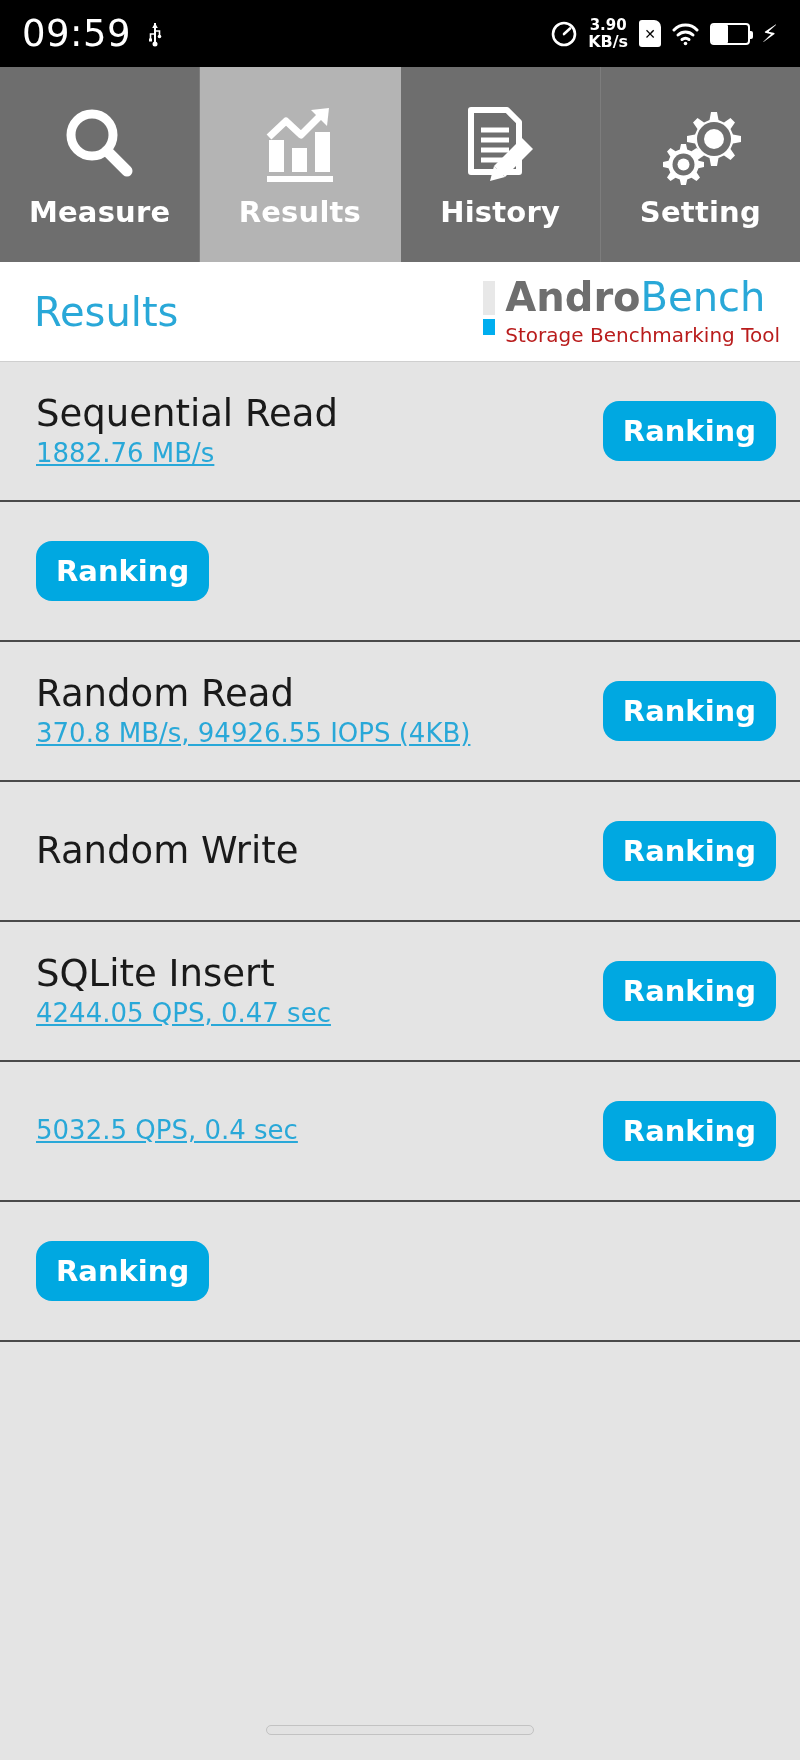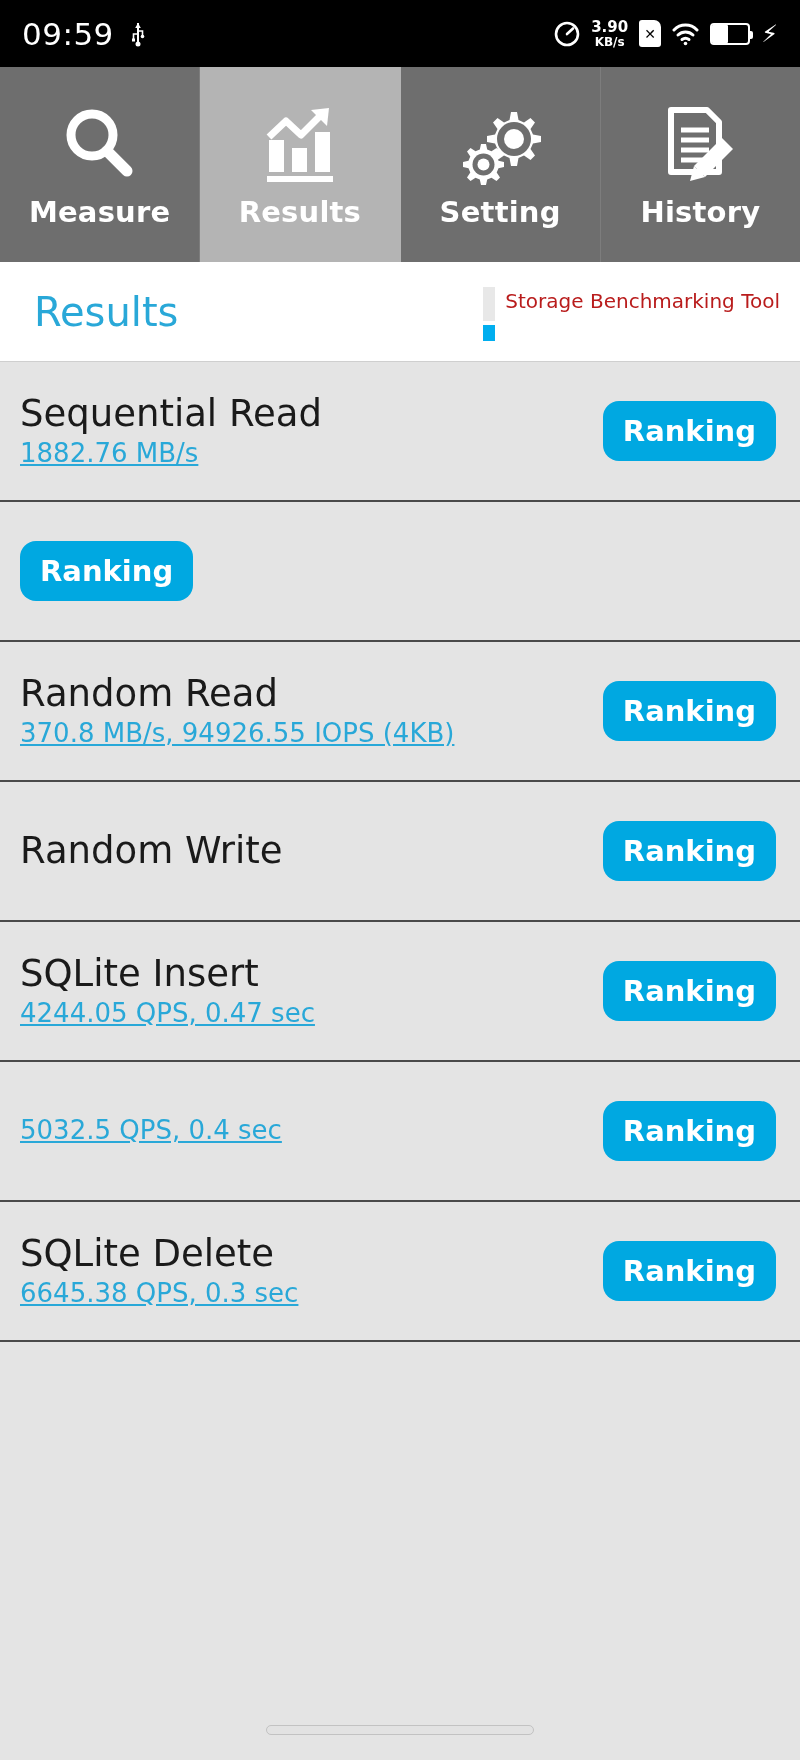--- a/index.html
+++ b/index.html
@@ -26,37 +26,37 @@
     height: 67px;
     background: #000000;
     color: #ffffff;
     display: flex;
     align-items: center;
     padding: 0 22px;
     flex: 0 0 auto;
   }
   .sb-left { display:flex; align-items:center; gap:16px; }
   .sb-clock {
-    font-size: 31px;
+    font-size: 37px;
     font-family: "DejaVu Sans", sans-serif;
     letter-spacing: 0.5px;
     font-weight: 400;
     color: #ffffff;
   }
   .sb-spacer { flex: 1 1 auto; }
   .sb-right { display:flex; align-items:center; gap:11px; }
 
   .icon-usb { width: 16px; height: 26px; display:block; }
   .icon-speed { width: 26px; height: 26px; display:block; }
   .net-rate {
     display:flex; flex-direction:column; align-items:center;
     line-height:1; color:#ffffff;
   }
   .net-rate .n1 { font-size: 15px; font-weight:700; }
-  .net-rate .n2 { font-size: 12px; font-weight:600; margin-top:1px; }
+  .net-rate .n2 { font-size: 16px; font-weight:600; margin-top:1px; }
 
   .sim-x {
     width: 22px; height: 27px; background:#ffffff;
     border-radius: 3px 7px 3px 3px;
     position: relative;
   }
   .sim-x::after {
     content: "✕";
     position:absolute; left:0; right:0; top:50%;
     transform: translateY(-50%);
@@ -163,21 +163,21 @@
   .list {
     flex: 1 1 auto;
     background: #e4e4e4;
     overflow: hidden;
   }
   .row {
     height: 140px;
     border-bottom: 2px solid #4a4a4a;
     display:flex;
     align-items: center;
-    padding: 0 24px 0 20px;
+    padding: 0 24px 0 36px;
     background: #e4e4e4;
   }
   .row-text { flex:1 1 auto; display:flex; flex-direction:column; gap:6px; }
   .row-title {
     font-size: 37px;
     color: #1a1a1a;
     font-weight: 400;
     font-family: "DejaVu Sans", sans-serif;
     line-height: 1.05;
   }
@@ -293,65 +293,66 @@
         <svg width="82" height="82" viewBox="0 0 82 82">
           <rect x="10" y="36" width="15" height="32" fill="#fff"></rect>
           <rect x="33" y="44" width="15" height="24" fill="#fff"></rect>
           <rect x="56" y="28" width="15" height="40" fill="#fff"></rect>
           <rect x="8" y="72" width="66" height="6" fill="#fff"></rect>
           <path d="M10 33 L27 17 L42 31 L64 9" fill="none" stroke="#fff" stroke-width="7" stroke-linejoin="round"></path>
           <path d="M52 6 L70 4 L68 22 Z" fill="#fff"></path>
         </svg>
       </span>
       <span class="tab-label">Results</span>
+    </div>
+
+    <div class="tab">
+      <span class="tab-icon">
+        <svg width="82" height="82" viewBox="0 0 82 82">
+          <path d="M12 6 L48 6 L60 18 L60 68 L12 68 Z" fill="none" stroke="#fff" stroke-width="6" stroke-linejoin="round"></path>
+          <line x1="22" y1="26" x2="50" y2="26" stroke="#fff" stroke-width="5"></line>
+          <line x1="22" y1="36" x2="50" y2="36" stroke="#fff" stroke-width="5"></line>
+          <line x1="22" y1="46" x2="50" y2="46" stroke="#fff" stroke-width="5"></line>
+          <line x1="22" y1="56" x2="44" y2="56" stroke="#fff" stroke-width="5"></line>
+          <path d="M63 34 L74 45 L46 73 L35 62 Z" fill="#fff"></path>
+          <path d="M35 62 L46 73 L31 77 Z" fill="#fff"></path>
+        </svg>
+      </span>
+      <span class="tab-label">History</span>
     </div>
 
     <div class="tab">
       <span class="tab-icon">
         <svg width="82" height="82" viewBox="0 0 82 82">
           <g fill="#fff">
             <path d="M52 8 L58 8 L59.5 16 L65 18.5 L71.5 14 L76 18.5 L71.5 25 L74 30.5 L82 32 L82 38 L74 39.5 L71.5 45 L76 51.5 L71.5 56 L65 51.5 L59.5 54 L58 62 L52 62 L50.5 54 L45 51.5 L38.5 56 L34 51.5 L38.5 45 L36 39.5 L28 38 L28 32 L36 30.5 L38.5 25 L34 18.5 L38.5 14 L45 18.5 L50.5 16 Z"></path>
             <circle cx="55" cy="35" r="17" fill="#6e6e6e"></circle>
             <circle cx="55" cy="35" r="10" fill="#fff"></circle>
           </g>
           <g fill="#fff">
             <path d="M22 40 L27 40 L28.2 45.5 L32.5 47.3 L37.5 44 L41 47.5 L37.7 52.5 L39.5 56.8 L45 58 L45 63 L39.5 64.2 L37.7 68.5 L41 73.5 L37.5 77 L32.5 73.7 L28.2 75.5 L27 81 L22 81 L20.8 75.5 L16.5 73.7 L11.5 77 L8 73.5 L11.3 68.5 L9.5 64.2 L4 63 L4 58 L9.5 56.8 L11.3 52.5 L8 47.5 L11.5 44 L16.5 47.3 L20.8 45.5 Z"></path>
             <circle cx="24.5" cy="60.5" r="11" fill="#6e6e6e"></circle>
             <circle cx="24.5" cy="60.5" r="6" fill="#fff"></circle>
           </g>
         </svg>
       </span>
       <span class="tab-label">Setting</span>
     </div>
 
-    <div class="tab">
-      <span class="tab-icon">
-        <svg width="82" height="82" viewBox="0 0 82 82">
-          <path d="M12 6 L48 6 L60 18 L60 68 L12 68 Z" fill="none" stroke="#fff" stroke-width="6" stroke-linejoin="round"></path>
-          <line x1="22" y1="26" x2="50" y2="26" stroke="#fff" stroke-width="5"></line>
-          <line x1="22" y1="36" x2="50" y2="36" stroke="#fff" stroke-width="5"></line>
-          <line x1="22" y1="46" x2="50" y2="46" stroke="#fff" stroke-width="5"></line>
-          <line x1="22" y1="56" x2="44" y2="56" stroke="#fff" stroke-width="5"></line>
-          <path d="M63 34 L74 45 L46 73 L35 62 Z" fill="#fff"></path>
-          <path d="M35 62 L46 73 L31 77 Z" fill="#fff"></path>
-        </svg>
-      </span>
-      <span class="tab-label">History</span>
-    </div>
-
   </div>
 
   <div class="header">
     <span class="page-title">Results</span>
     <div class="logo">
       <span class="logo-bars">
         <span class="b1"></span>
         <span class="b2"></span>
       </span>
       <span class="logo-text">
+        <span class="logo-word"><span class="andro">Andro</span><span class="bench">Bench</span></span>
         <span class="logo-tag">Storage Benchmarking Tool</span>
       </span>
     </div>
   </div>
 
   <div class="list">
 
     <div class="row">
       <div class="row-text">
         <span class="row-title">Sequential Read</span>
@@ -388,24 +389,20 @@
     </div>
 
     <div class="row">
       <div class="row-text">
         <span class="row-value">5032.5 QPS, 0.4 sec</span>
       </div>
       <button class="rank-btn">Ranking</button>
     </div>
 
     <div class="row">
-      <div class="row-text">
-        <span class="row-title">SQLite Delete</span>
-        <span class="row-value">6645.38 QPS, 0.3 sec</span>
-      </div>
       <button class="rank-btn">Ranking</button>
     </div>
 
     <div class="list-filler"></div>
   </div>
 
   <div class="navbar">
     <div class="nav-pill"></div>
   </div>
 

